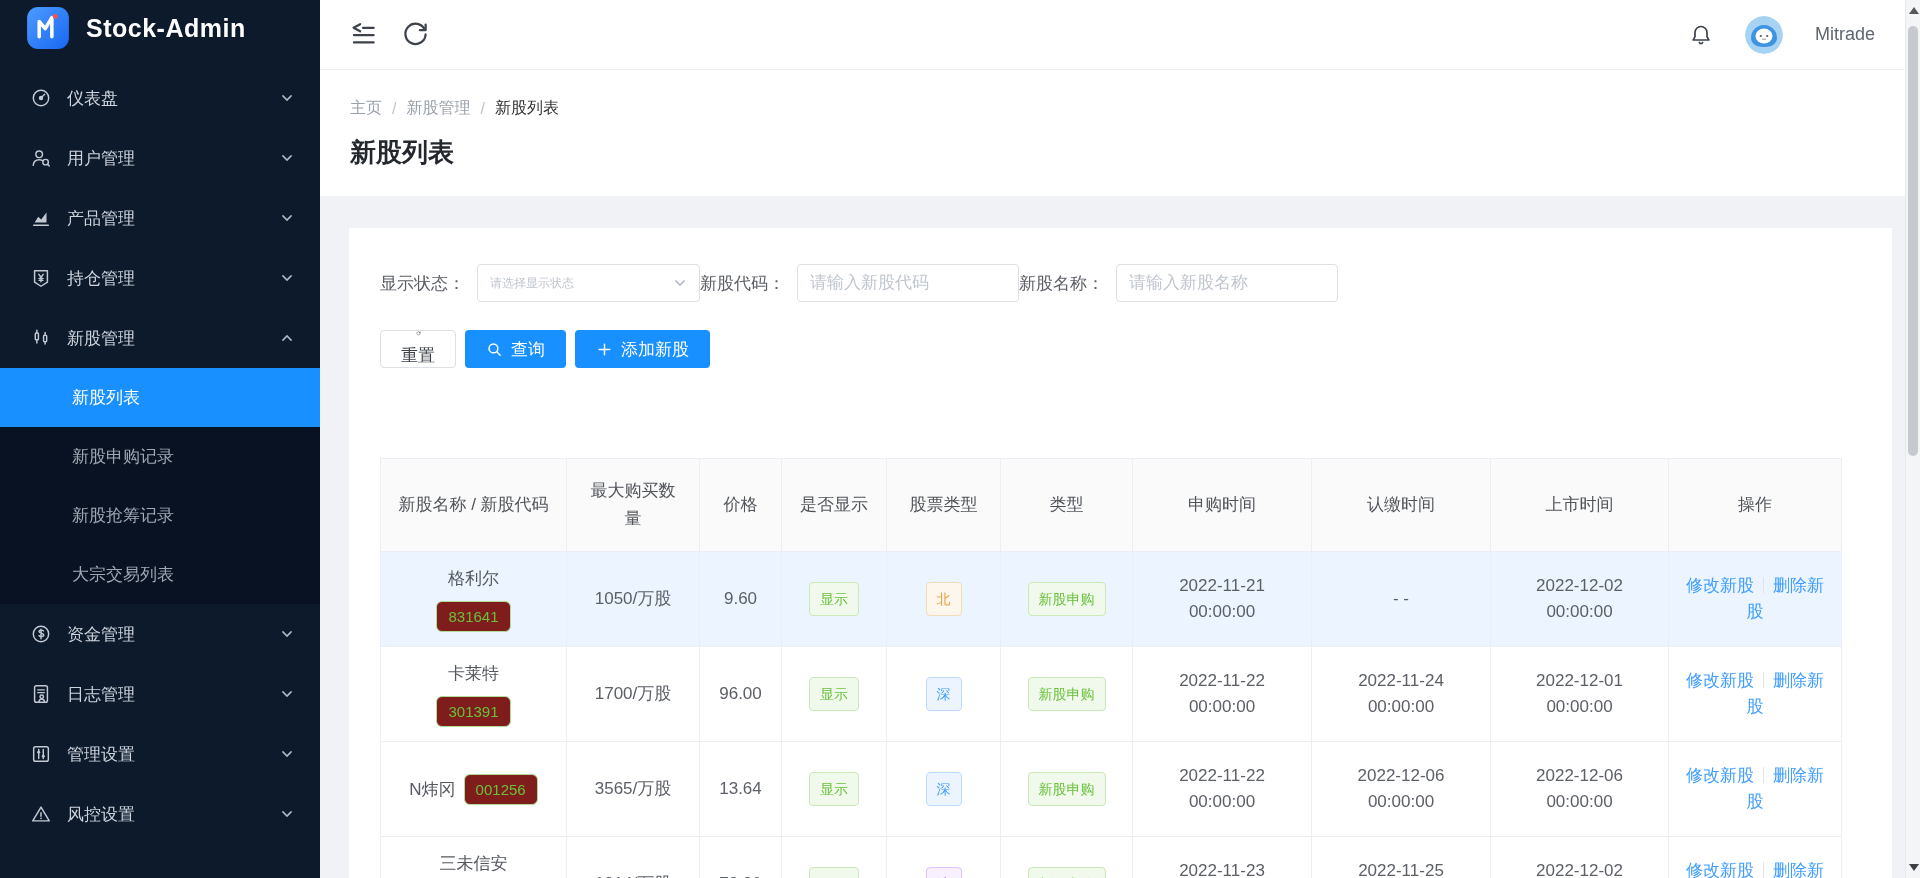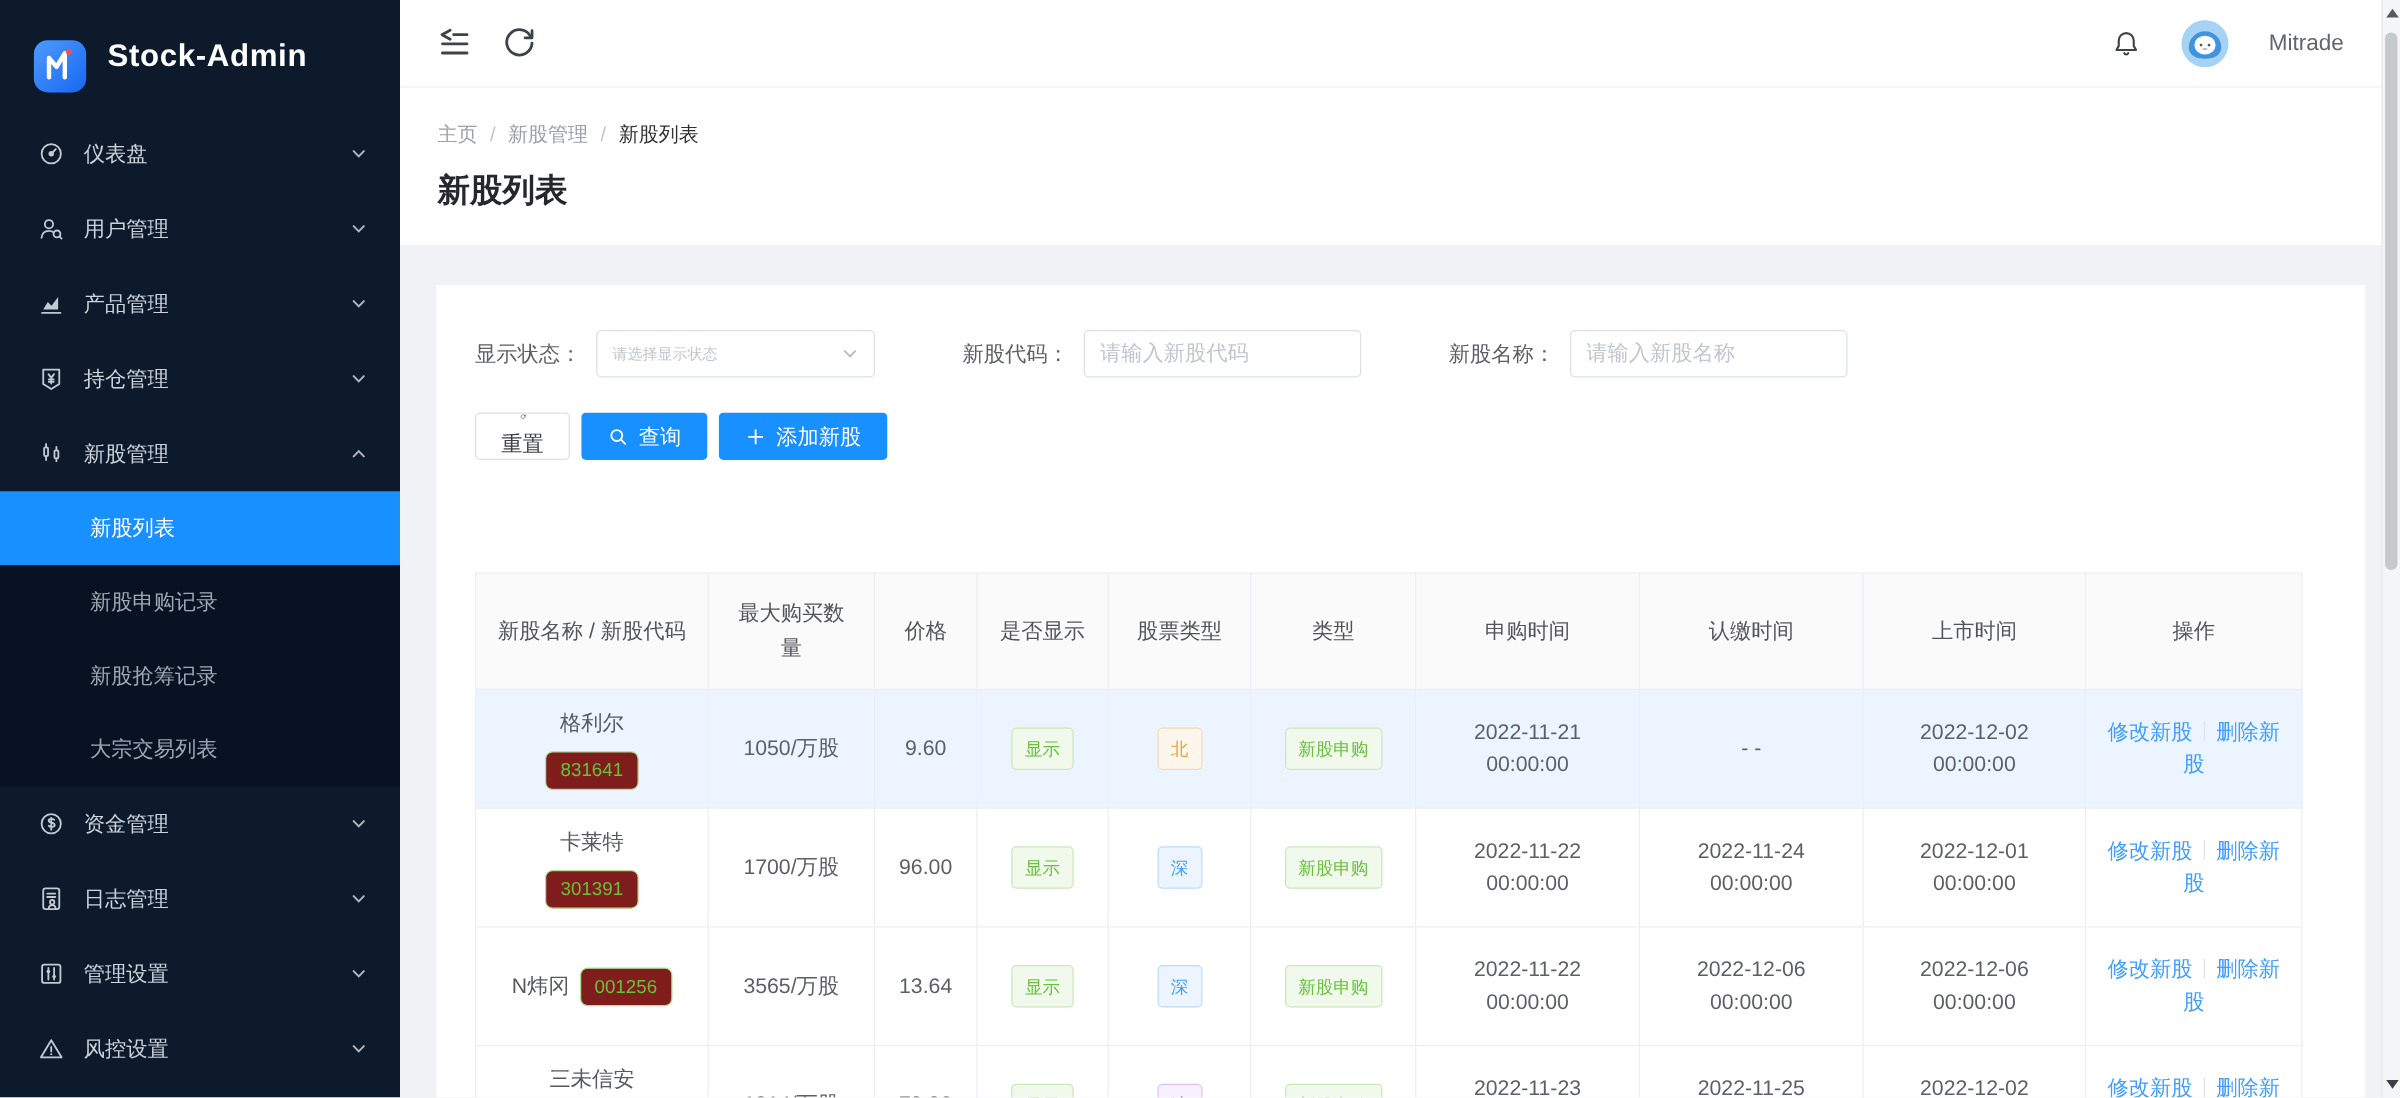--- a/index.html
+++ b/index.html
@@ -2,21 +2,21 @@
 <html><head>
 <meta charset="utf-8">
 <style>
   * { box-sizing: border-box; margin: 0; padding: 0; }
   html,body { width:1920px; height:878px; overflow:hidden;
     font-family:"Liberation Sans","DejaVu Sans",sans-serif; background:#f0f2f5; }
   .app { display:flex; width:1920px; height:878px; position:relative; }
 
   
   .sidebar { width:320px; min-width:320px; height:100%; background:#0c1a2c; color:#cdd3db; overflow:hidden; }
-  .logo-row { display:flex; gap:16px; padding:31px 24px 18px 26px; }
+  .logo-row { display:flex; align-items:center; gap:16px; padding:6px 24px 18px 26px; }
   .logo-badge { width:44px; height:44px; flex:0 0 44px; }
   .logo-title { color:#fff; font-size:25px; font-weight:700; letter-spacing:.5px; }
   .nav-item { height:60px; display:flex; align-items:center; padding:0 26px 0 30px; cursor:pointer; font-size:17px; color:#cdd3db; }
   .nav-item .nav-ic { width:22px; height:22px; margin-right:15px; color:#c2c9d2; flex:0 0 22px; }
   .nav-item .nav-label { flex:1; }
   .nav-item .chev { width:14px; height:14px; color:#aeb6c0; }
   .submenu { background:#081223; }
   .submenu-item { height:59px; display:flex; align-items:center; padding-left:72px; font-size:17px; color:#a0a8b3; cursor:pointer; }
   .submenu-item.active { background:#1890ff; color:#ffffff; }
 
@@ -34,21 +34,21 @@
   .breadcrumb { font-size:16px; color:#9aa1aa; display:flex; gap:10px; align-items:center; }
   .breadcrumb .sep { color:#c0c4cc; }
   .bc-link { cursor:pointer; color:#9aa1aa; text-decoration:none; }
   .bc-current { color:#303133; }
   .page-title { margin-top:16px; font-size:26px; font-weight:700; color:#24282e; }
 
   .content { flex:1; background:#f0f2f5; overflow:hidden; }
   .card { background:#fff; margin:32px 13px 0 29px; padding:36px 0 40px 31px; min-height:700px; }
 
   
-  .filters { display:flex; align-items:center; gap:70px; }
+  .filters { display:flex; align-items:center; }
   .f-group { display:flex; align-items:center; }
   .f-label { font-size:17px; color:#5c6066; margin-right:12px; white-space:nowrap; }
   .f-select { width:223px; height:38px; border:1px solid #dcdfe6; border-radius:4px; background:#fff;
     display:flex; align-items:center; padding:0 12px; cursor:pointer; }
   .f-select .ph { flex:1; font-size:12px; color:#c0c6cf; }
   .f-select .chev { width:14px; height:14px; color:#b6bcc5; }
   .f-input { width:222px; height:38px; border:1px solid #dcdfe6; border-radius:4px; padding:0 12px; font-size:17px; color:#404040; outline:none; font-family:inherit; }
   .f-input::placeholder { color:#c0c6cf; }
 
   

